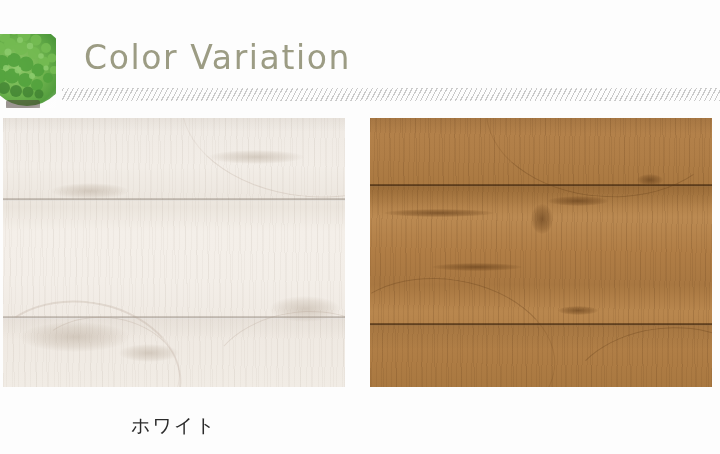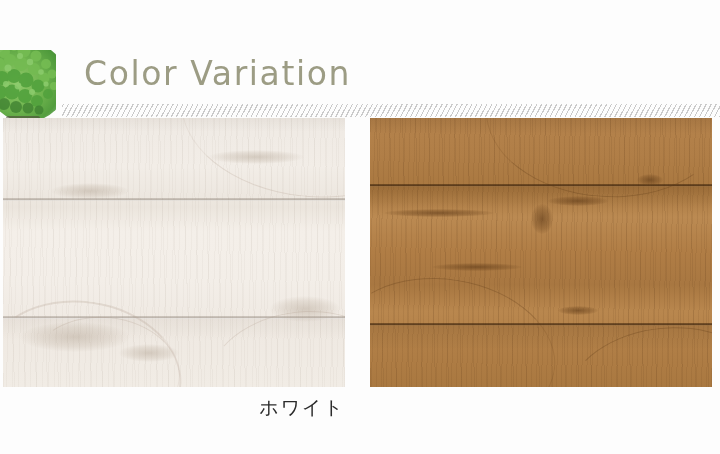--- a/index.html
+++ b/index.html
@@ -13,21 +13,21 @@
 
   .page {
     position:relative;
     width:720px; height:454px;
     background:#fdfdfd;
   }
 
   
   .header {
     position:absolute;
-    left:0; top:16px;
+    left:0; top:0;
     width:576px; height:112px;
   }
 
   .plant {
     position:absolute;
     left:-6px; top:18px;
     width:86px; height:90px;
     overflow:hidden;
   }
   .plant svg { display:block; }
@@ -137,24 +137,24 @@
   .knot.b { background:radial-gradient(ellipse at 50% 50%,
               rgba(92,56,22,.60) 0%, rgba(112,72,32,.34) 48%, rgba(255,255,255,0) 74%); }
 
   .arc { position:absolute; pointer-events:none; border-radius:50%; border-style:solid; border-color:transparent; }
   .arc.w { border-top-color:rgba(176,160,142,.26); border-right-color:rgba(176,160,142,.14); }
   .arc.b { border-top-color:rgba(96,60,24,.30);  border-right-color:rgba(96,60,24,.16); }
 
   
   .caption {
     position:absolute;
-    top:394px;
+    top:412px;
     height:26px;
     line-height:26px;
-    text-align:right;
+    text-align:center;
     font-size:19px;
     color:#2b2b2b;
     letter-spacing:2px;
     font-family:"DejaVu Sans", sans-serif;
   }
   .caption.left  { left:3px;   width:342px; }
   .caption.right { left:370px; width:342px; }
 </style>
 </head>
 <body>

